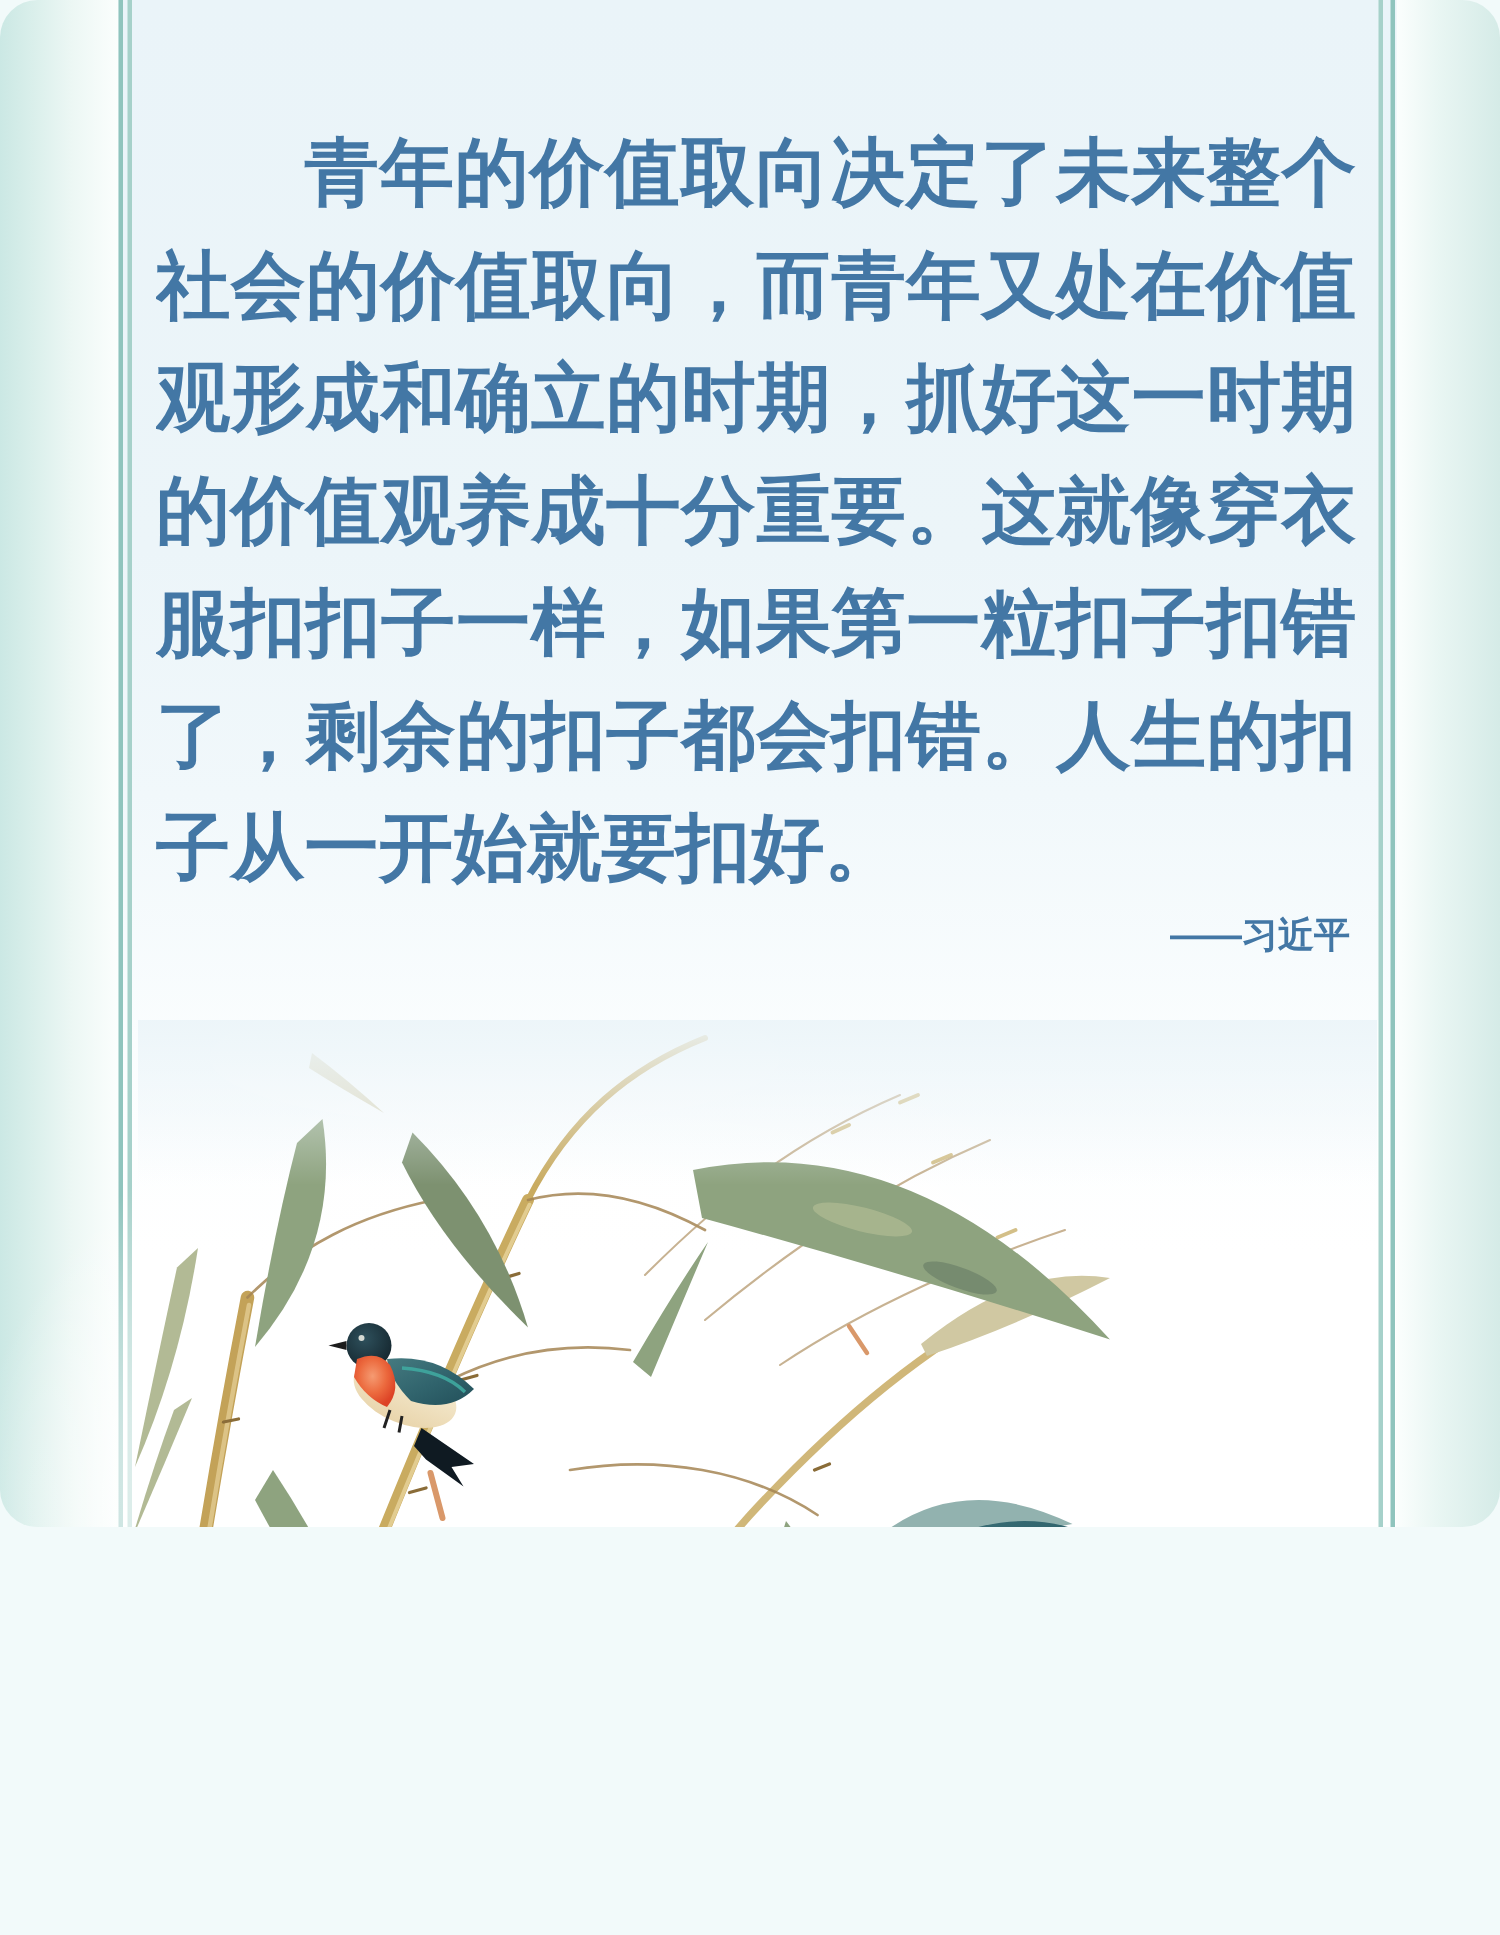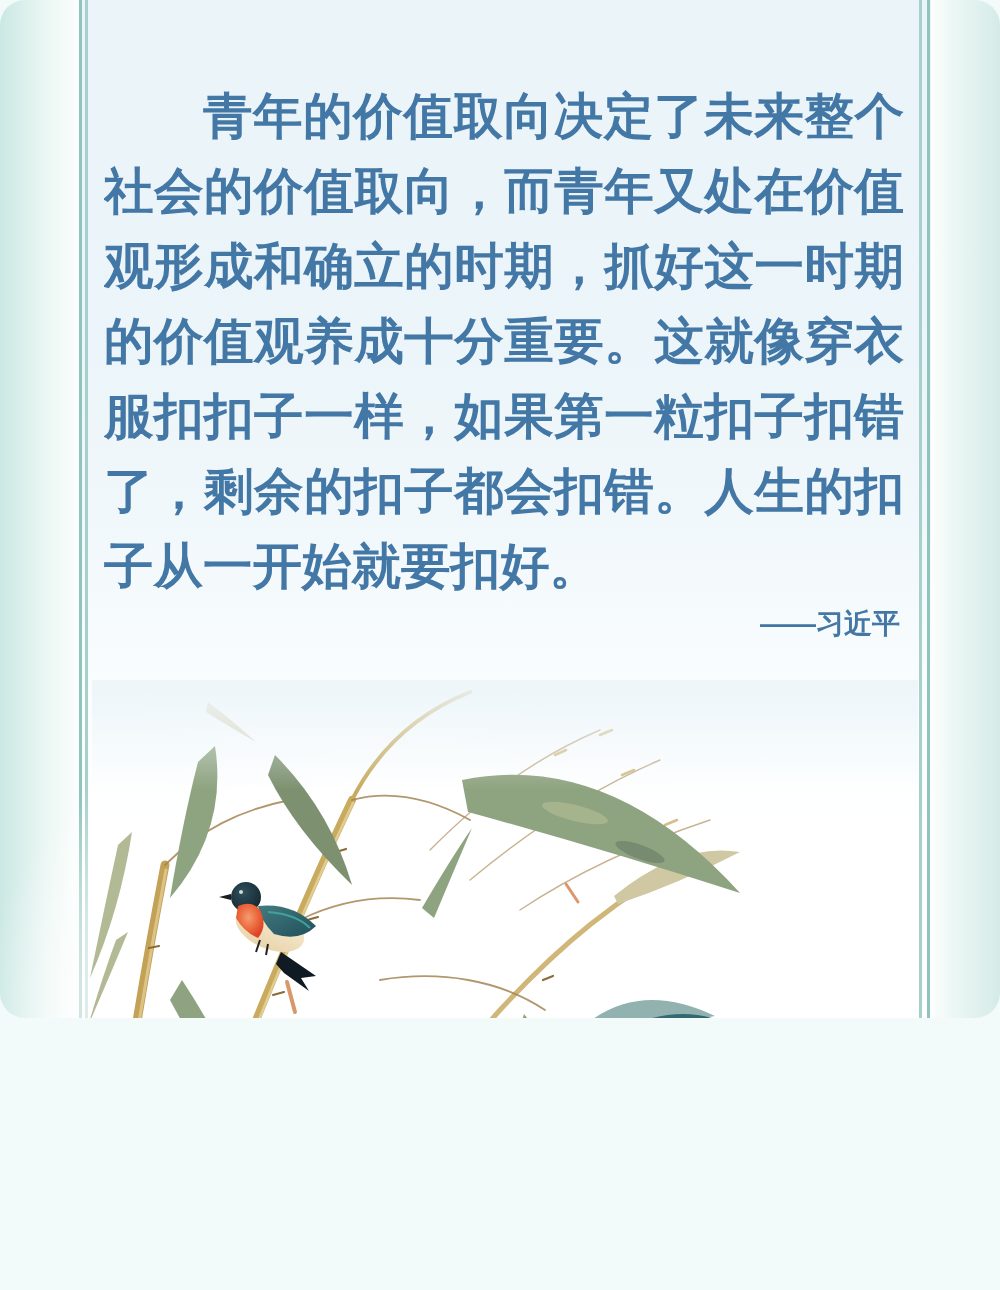--- a/index.html
+++ b/index.html
@@ -24,21 +24,21 @@
   .fl-right-outer{left:927px;width:3px;background:#8fc4bd;}
 
   
   .quote{position:absolute;left:104px;top:28px;width:800px;height:560px;
     color:#4377a5;font-weight:700;font-size:49.5px;line-height:75px;
     text-align:justify;text-justify:inter-ideograph;word-break:break-all;
     text-indent:2em;letter-spacing:0;overflow:hidden;}
 
   
   .attrib{position:absolute;right:100px;top:600px;text-align:right;color:#4377a5;font-weight:700;}
-  .attrib .who{font-size:28px;line-height:48px;}
+  .attrib .who{font-size:24px;line-height:48px;}
   .attrib .when{font-size:40px;line-height:48px;}
 
   .art{position:absolute;left:0;top:680px;width:1000px;height:610px;}
 </style>
 </head>
 <body>
 
 <div class="canvas">
 
   <div class="edge-left"></div>

